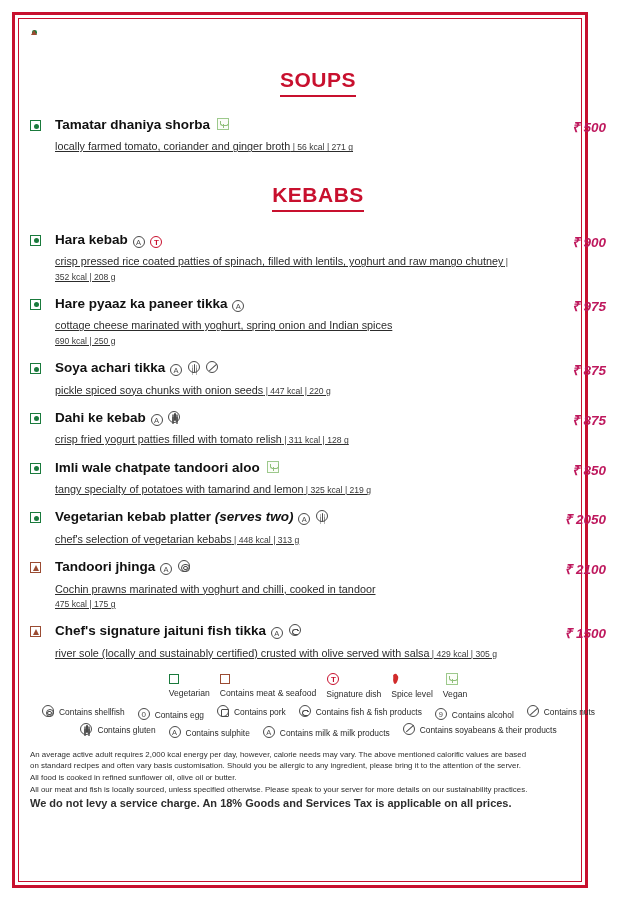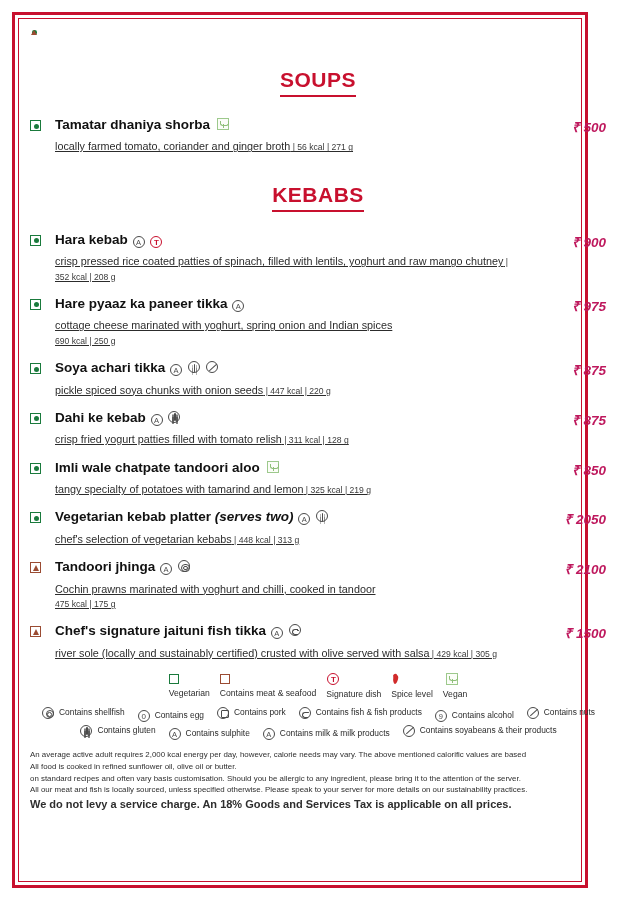--- a/index.html
+++ b/index.html
@@ -274,21 +274,20 @@
 
   .legend-allergens {
     margin-top: 6px;
     text-align: center;
     font-size: 8.4px;
     color: #2b2b2b;
     line-height: 1.75;
   }
   .legend-allergens .lg {
     display: inline-flex;
-    align-items: center;
     gap: 4px;
     margin: 0 6px;
     white-space: nowrap;
   }
 
   .fineprint {
     margin-top: 8px;
     font-size: 7.9px;
     line-height: 1.48;
     color: #2e2e2e;
@@ -439,19 +438,19 @@
             <span class="ic milk-gl">A</span>
             <span>Contains milk &amp; milk products</span>
           </span><span class="lg">
             <span class="ic soya"></span>
             <span>Contains soyabeans &amp; their products</span>
           </span></div>
     </div>
 
     <div class="fineprint">
       <div>An average active adult requires 2,000 kcal energy per day, however, calorie needs may vary. The above mentioned calorific values are based</div>
+      <div>on standard recipes and often vary basis customisation. Should you be allergic to any ingredient, please bring it to the attention of the server.</div>
       <div>All food is cooked in refined sunflower oil, olive oil or butter.</div>
-      <div>on standard recipes and often vary basis customisation. Should you be allergic to any ingredient, please bring it to the attention of the server.</div>
       <div>All our meat and fish is locally sourced, unless specified otherwise. Please speak to your server for more details on our sustainability practices.</div>
       <div class="bold">We do not levy a service charge. An 18% Goods and Services Tax is applicable on all prices.</div>
     </div>
   </div>
 </div>
 
 </body></html>

